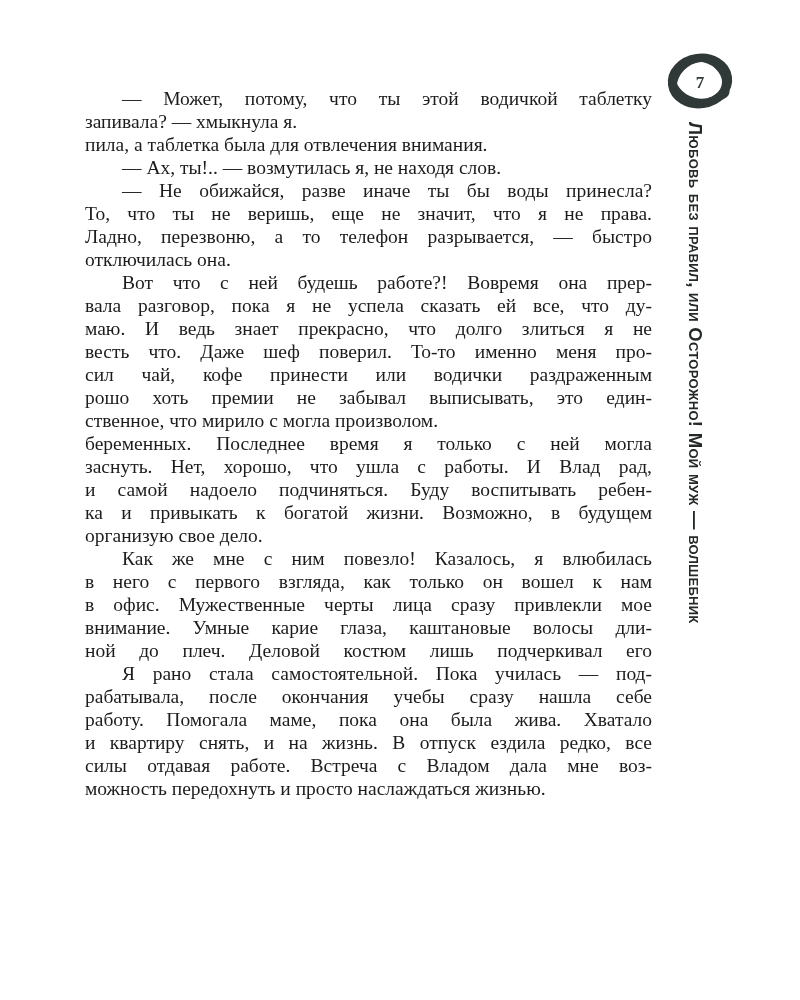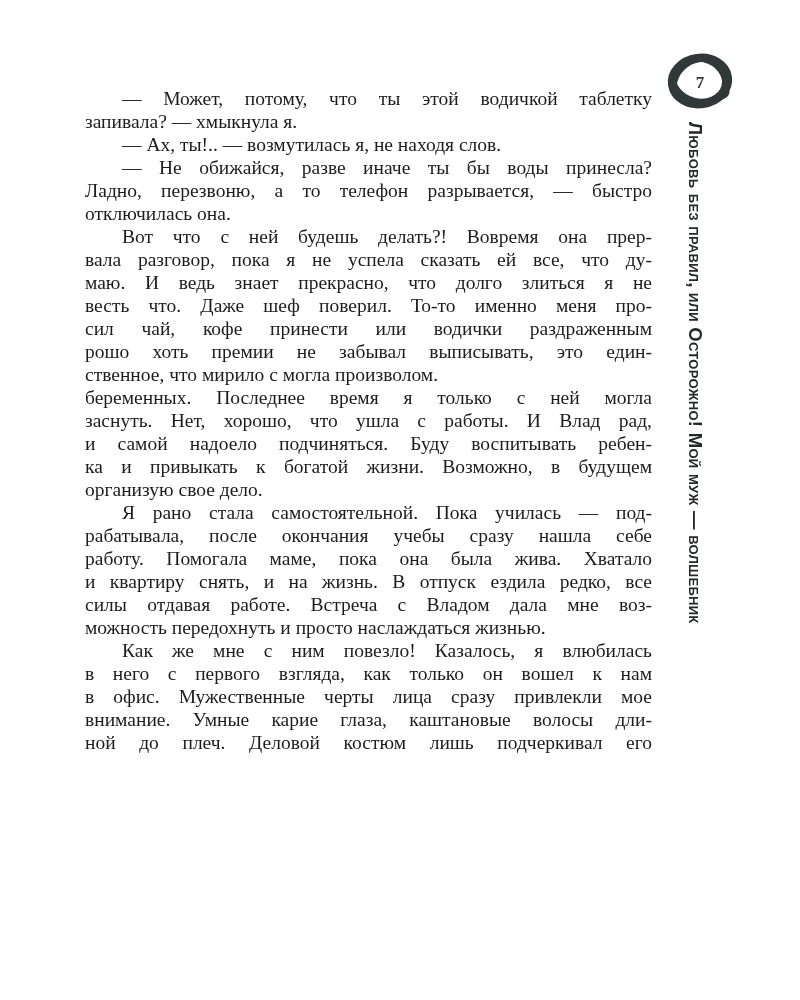--- a/index.html
+++ b/index.html
@@ -82,55 +82,57 @@
   </svg>
 
   <div class="vertical-title">Любовь без правил, или Осторожно! Мой муж — волшебник</div>
 
   <div class="page-text">
       <div class="para">
         <div class="line first">— Может, потому, что ты этой водичкой таблетку</div>
         <div class="line last">запивала? — хмыкнула я.</div>
       </div>
       <div class="para">
+        <div class="line last">пила, а таблетка была для отвлечения внимания.</div>
       </div>
       <div class="para">
         <div class="line first last">— Ах, ты!.. — возмутилась я, не находя слов.</div>
       </div>
       <div class="para">
         <div class="line first">— Не обижайся, разве иначе ты бы воды принесла?</div>
+        <div class="line">То, что ты не веришь, еще не значит, что я не права.</div>
         <div class="line">Ладно, перезвоню, а то телефон разрывается, — быстро</div>
         <div class="line last">отключилась она.</div>
       </div>
       <div class="para">
-        <div class="line first">Вот что с ней будешь делать?! Вовремя она прер-</div>
+        <div class="line first">Вот что с ней будешь работе?! Вовремя она прер-</div>
         <div class="line">вала разговор, пока я не успела сказать ей все, что ду-</div>
         <div class="line">маю. И ведь знает прекрасно, что долго злиться я не</div>
         <div class="line">весть что. Даже шеф поверил. То-то именно меня про-</div>
         <div class="line">сил чай, кофе принести или водички раздраженным</div>
         <div class="line">рошо хоть премии не забывал выписывать, это един-</div>
         <div class="line last">ственное, что мирило с могла произволом.</div>
       </div>
       <div class="para">
         <div class="line">беременных. Последнее время я только с ней могла</div>
         <div class="line">заснуть. Нет, хорошо, что ушла с работы. И Влад рад,</div>
         <div class="line">и самой надоело подчиняться. Буду воспитывать ребен-</div>
         <div class="line">ка и привыкать к богатой жизни. Возможно, в будущем</div>
         <div class="line last">организую свое дело.</div>
       </div>
       <div class="para">
+        <div class="line first">Как же мне с ним повезло! Казалось, я влюбилась</div>
+        <div class="line">в него с первого взгляда, как только он вошел к нам</div>
+        <div class="line">в офис. Мужественные черты лица сразу привлекли мое</div>
+        <div class="line">внимание. Умные карие глаза, каштановые волосы дли-</div>
+        <div class="line">ной до плеч. Деловой костюм лишь подчеркивал его</div>
+      </div>
+      <div class="para">
         <div class="line first">Я рано стала самостоятельной. Пока училась — под-</div>
         <div class="line">рабатывала, после окончания учебы сразу нашла себе</div>
         <div class="line">работу. Помогала маме, пока она была жива. Хватало</div>
         <div class="line">и квартиру снять, и на жизнь. В отпуск ездила редко, все</div>
         <div class="line">силы отдавая работе. Встреча с Владом дала мне воз-</div>
         <div class="line last">можность передохнуть и просто наслаждаться жизнью.</div>
       </div>
-      <div class="para">
-        <div class="line first">Как же мне с ним повезло! Казалось, я влюбилась</div>
-        <div class="line">в него с первого взгляда, как только он вошел к нам</div>
-        <div class="line">в офис. Мужественные черты лица сразу привлекли мое</div>
-        <div class="line">внимание. Умные карие глаза, каштановые волосы дли-</div>
-        <div class="line">ной до плеч. Деловой костюм лишь подчеркивал его</div>
-      </div>
     </div>
 
 </div>
 
 </body></html>

